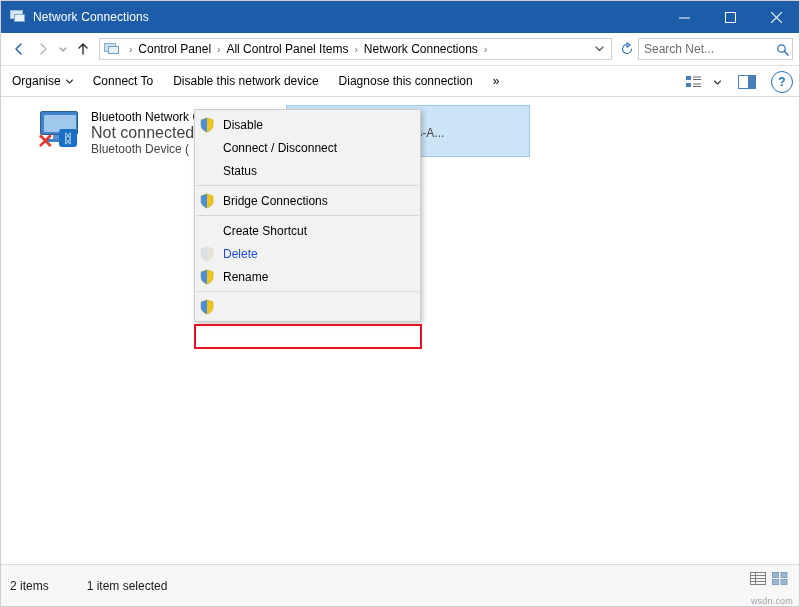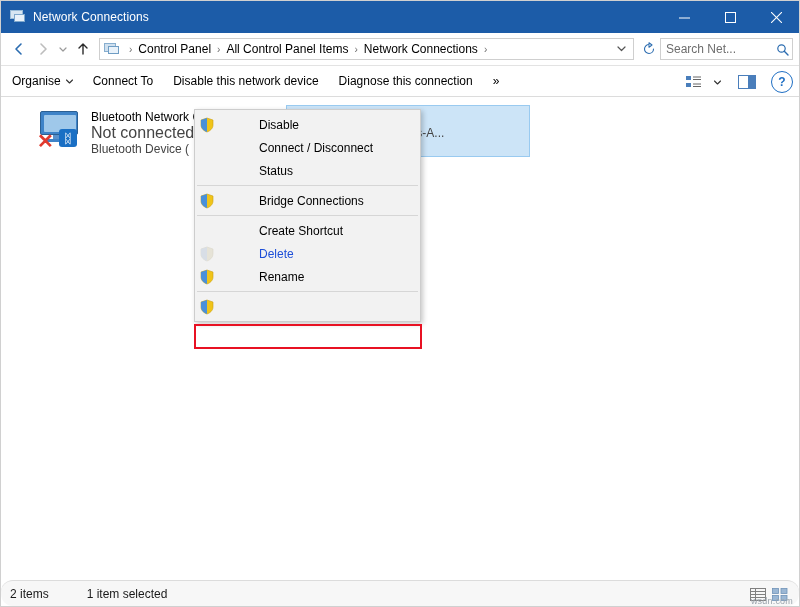--- a/index.html
+++ b/index.html
@@ -144,21 +144,21 @@
     font-size: 9px;
     padding: 0 7px 0 4px;
   }
   .refresh {
     width: 22px; height: 22px;
     display: flex; align-items: center; justify-content: center;
     color: #3a6ea5;
     flex: 0 0 auto;
   }
   .searchbox {
-    width: 133px;
+    width: 155px;
     height: 22px;
     border: 1px solid #cfcfcf;
     display: flex;
     align-items: center;
     box-sizing: border-box;
     flex: 0 0 auto;
   }
   .searchbox .ph {
     flex: 1 1 auto;
     color: #6d6d6d;
@@ -318,21 +318,20 @@
     box-sizing: border-box;
   }
   .ctx-item {
     height: 23px;
     display: flex;
     align-items: center;
     padding-left: 4px;
     font-size: 12px;
     color: #000000;
     white-space: nowrap;
-    gap: 36px;
   }
   .ctx-item.bold { font-weight: normal; }
   .ctx-item.disabled { color: #1d4ed8; }
   .ctx-shield {
     width: 16px; height: 16px;
     margin-right: 8px;
     flex: 0 0 auto;
   }
   .ctx-nopad { width: 16px; height: 16px; margin-right: 8px; flex: 0 0 auto; }
   .ctx-sep {
@@ -341,30 +340,29 @@
     margin: 3px 2px 3px 2px;
   }
   .ctx-highlight {
     position: absolute;
     border: 2px solid #e81123;
     box-sizing: border-box;
     pointer-events: none;
   }
   
   .statusbar {
-    height: 26px;
+    height: 42px;
     border-top: 1px solid #dcdcdc;
     background: #f7f7f7;
     display: flex;
     align-items: center;
     flex: 0 0 auto;
     position: relative;
     padding-left: 9px;
     box-sizing: border-box;
-    border-radius: 12px;
   }
   .status-text {
     font-size: 12px;
     color: #1a1a1a;
     margin-right: 38px;
   }
   .status-views {
     position: absolute;
     right: 8px;
     top: 3px;

